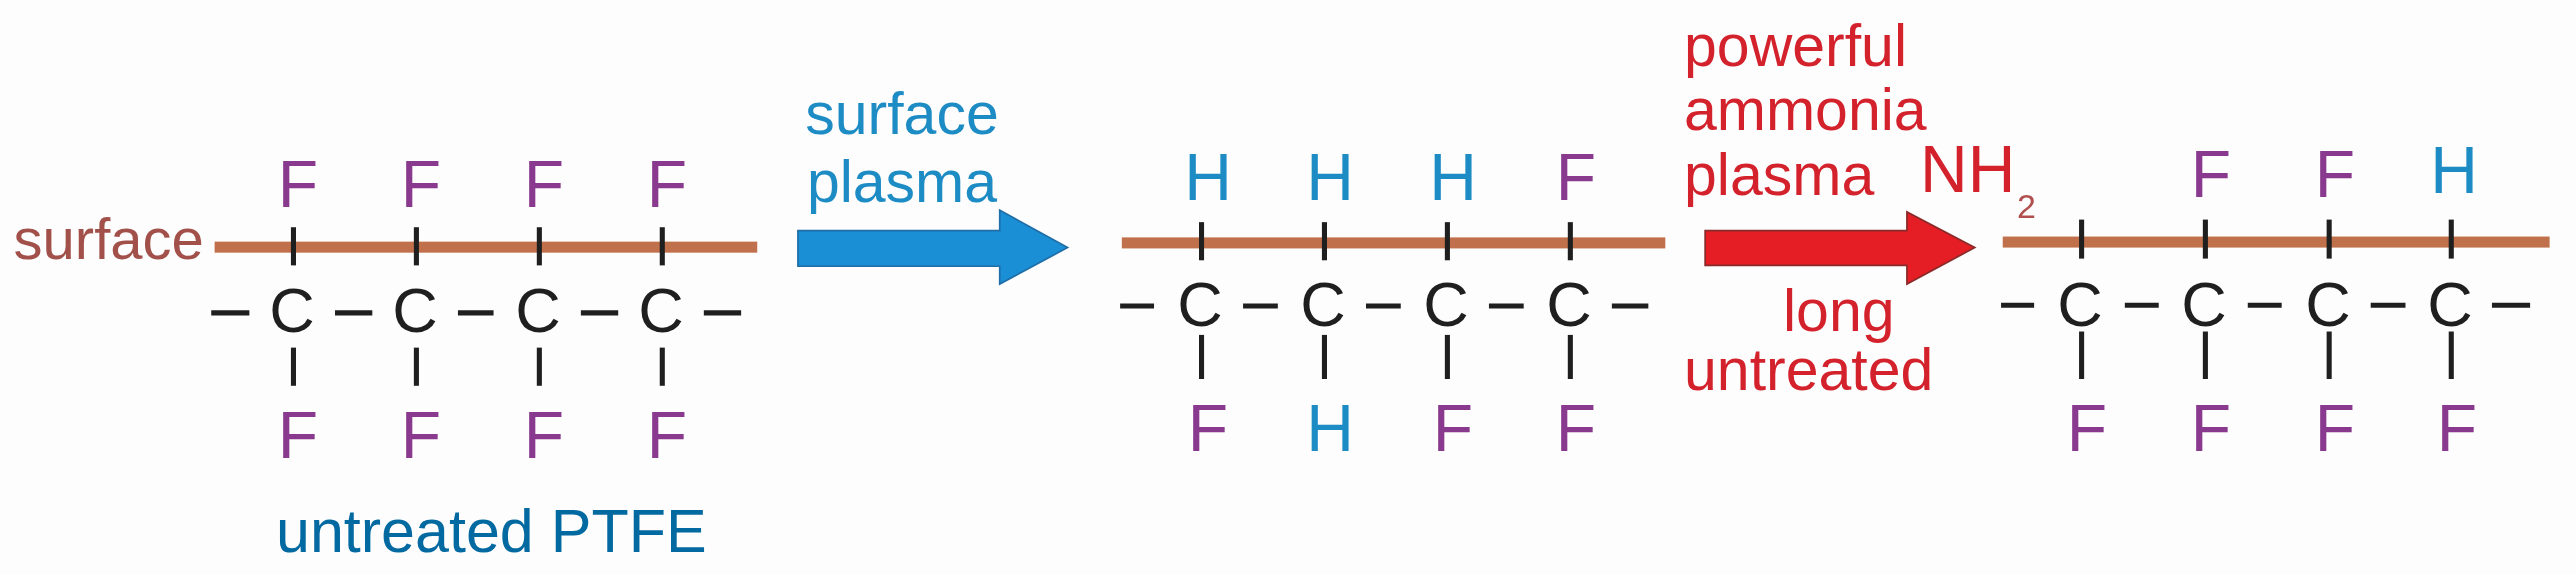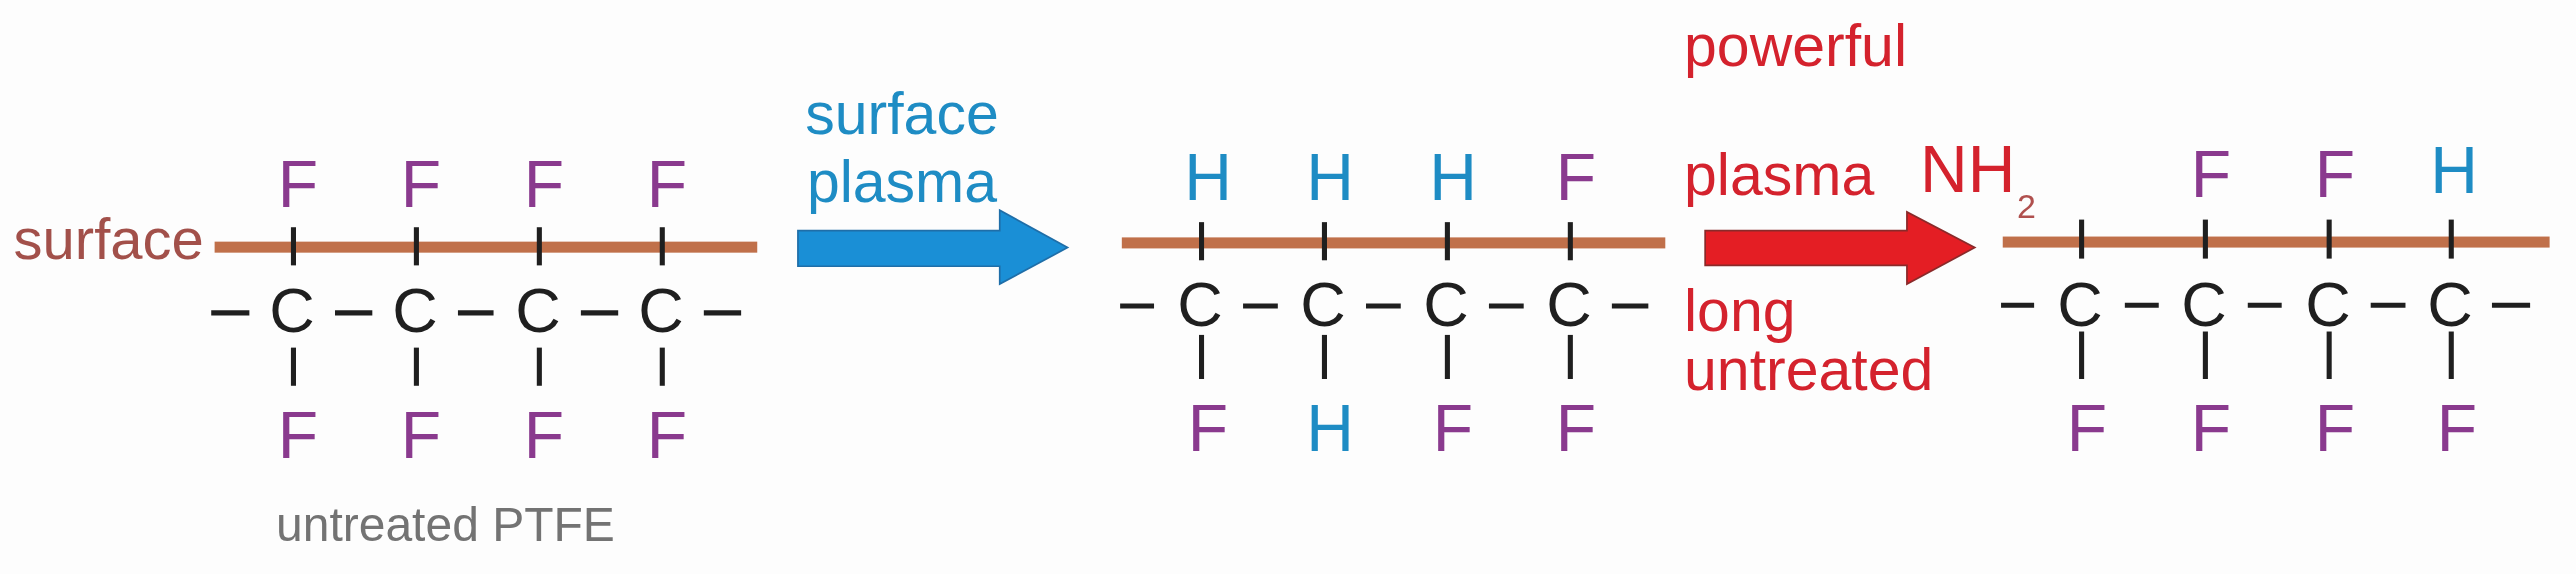--- a/index.html
+++ b/index.html
@@ -37,22 +37,22 @@
     width: 68px;
     margin-left: -34px;
     text-align: center;
   }
   .surface-label {
     font-size: 58px;
     color: #a2504a;
     text-align: center;
   }
   .caption {
-    font-size: 48px;
-    color: #737373;
+    font-size: 61px;
+    color: #0369a1;
   }
   .cond-blue {
     font-size: 59px;
     color: #1e8cc4;
     text-align: center;
   }
   .cond-red {
     font-size: 59px;
     color: #d4222d;
     text-align: left;
@@ -165,22 +165,23 @@
     <div class="abs carbon" style="left:1446px; top:273px;">C</div>
     <div class="abs carbon" style="left:1569px; top:273px;">C</div>
 
     <div class="abs atom" style="left:1208px; top:395px; color:#8a3a8e;">F</div>
     <div class="abs atom" style="left:1330px; top:395px; color:#1e8cc4;">H</div>
     <div class="abs atom" style="left:1453px; top:395px; color:#8a3a8e;">F</div>
     <div class="abs atom" style="left:1576px; top:395px; color:#8a3a8e;">F</div>
   </div>
 
   <div class="abs cond-red" style="left:1684px; top:17px; width:246px;">powerful</div>
+  <div class="abs cond-red" style="left:1684px; top:81px; width:246px;">ammonia</div>
   <div class="abs cond-red" style="left:1684px; top:146px; width:246px;">plasma</div>
-  <div class="abs cond-red" style="left:1684px; top:282px; width:246px;">long</div>
+  <div class="abs cond-red" style="left:1783px; top:282px; width:246px;">long</div>
   <div class="abs cond-red" style="left:1684px; top:341px; width:246px;">untreated</div>
 
   <div>
     <div class="abs" style="left:1920px; top:136px; font-size:66px; color:#d4222d;">
       <span>NH</span><span class="sub">2</span>
     </div>
     <div class="abs atom" style="left:2211px; top:141px; color:#8a3a8e;">F</div>
     <div class="abs atom" style="left:2335px; top:141px; color:#8a3a8e;">F</div>
     <div class="abs atom" style="left:2454px; top:137px; color:#1e8cc4;">H</div>
 

